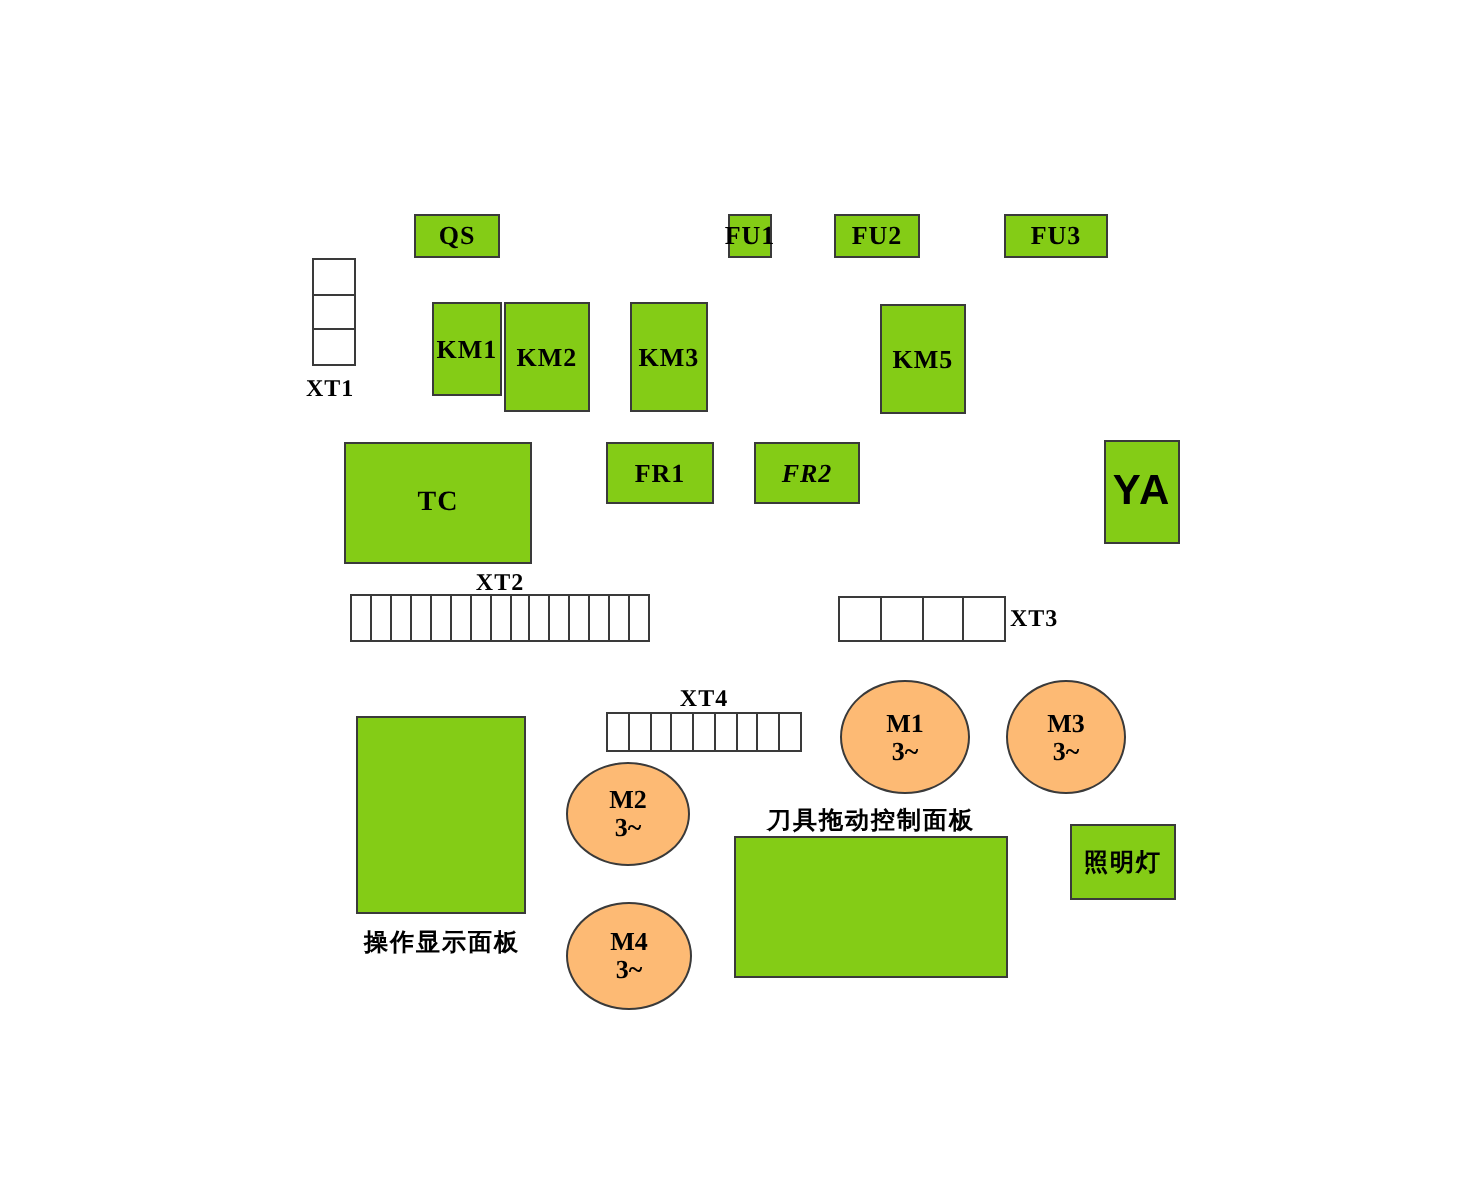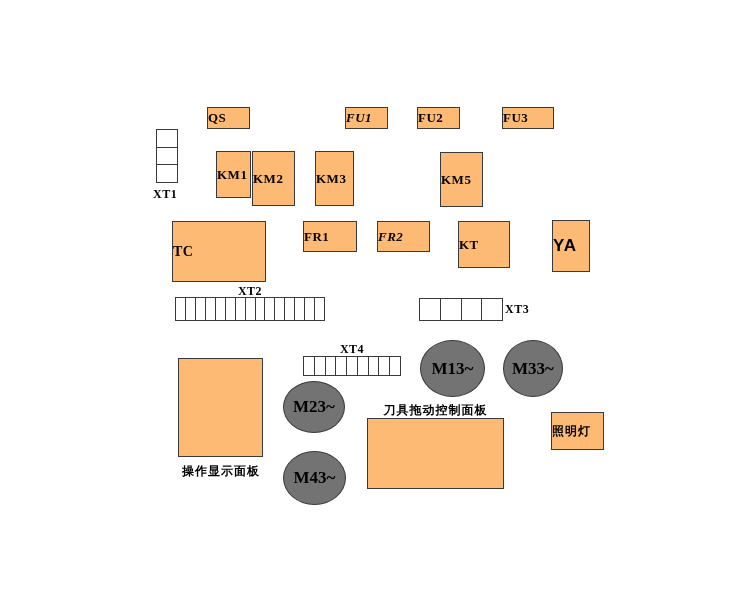--- a/index.html
+++ b/index.html
@@ -7,61 +7,61 @@
     --text:#000000;
     --bg:#ffffff;
   }
   html,body{margin:0;padding:0;background:#fff;}
   #stage{
     position:relative;width:730px;height:600px;background:var(--bg);
     font-family:"Liberation Serif","DejaVu Serif",serif;
     color:var(--text);overflow:hidden;
   }
   .box{
-    position:absolute;border:1px solid var(--line);background:#fdba74;
-    display:flex;align-items:center;
+    position:absolute;border:1px solid var(--line);background:#84cc16;
+    display:flex;align-items:center;justify-content:center;
     font-weight:bold;font-size:13px;letter-spacing:0.5px;box-sizing:border-box;
   }
   .ellipse{
-    position:absolute;border:1px solid var(--line);border-radius:50%;background:#737373;
-    display:flex;flex-direction:row;align-items:center;justify-content:center;
-    font-weight:bold;font-size:17px;line-height:14px;box-sizing:border-box;
+    position:absolute;border:1px solid var(--line);border-radius:50%;background:#fdba74;
+    display:flex;flex-direction:column;align-items:center;justify-content:center;
+    font-weight:bold;font-size:13px;line-height:14px;box-sizing:border-box;
   }
   .strip{
     position:absolute;display:flex;border:1px solid var(--line);background:#fff;box-sizing:border-box;
   }
   .strip i{flex:1 1 0;border-right:1px solid var(--line);}
   .strip i:last-child{border-right:none;}
   .strip.vertical{flex-direction:column;}
   .strip.vertical i{border-right:none;border-bottom:1px solid var(--line);}
   .strip.vertical i:last-child{border-bottom:none;}
   .lbl{
     position:absolute;font-weight:bold;font-size:12px;letter-spacing:0.5px;
     white-space:nowrap;
   }
   .lbl.center{text-align:center;}
   .cjk{
     font-family:"Liberation Sans","DejaVu Sans",sans-serif;
     font-weight:bold;font-size:12px;letter-spacing:1px;
   }
   .ya{
     font-family:"Liberation Sans","DejaVu Sans",sans-serif;
-    font-size:17px;letter-spacing:1px;
+    font-size:21px;letter-spacing:1px;
   }
   .tc-label{font-size:14px;}
 </style>
 </head>
 <body>
 
 <div id="stage">
 
   <div class="box" style="left:207px;top:107px;width:43px;height:22px;">
     <span>QS</span>
   </div>
-  <div class="box" style="left:345px;top:107px;width:43px;height:22px;font-style:italic;">
+  <div class="box" style="left:364px;top:107px;width:22px;height:22px;">
     <span>FU1</span>
   </div>
   <div class="box" style="left:417px;top:107px;width:43px;height:22px;">
     <span>FU2</span>
   </div>
   <div class="box" style="left:502px;top:107px;width:52px;height:22px;">
     <span>FU3</span>
   </div>
 
   <div class="strip vertical" style="left:156px;top:129px;width:22px;height:54px;">
@@ -85,23 +85,20 @@
   </div>
 
   <div class="box" style="left:172px;top:221px;width:94px;height:61px;">
     <span class="tc-label">TC</span>
   </div>
   <div class="box" style="left:303px;top:221px;width:54px;height:31px;">
     <span>FR1</span>
   </div>
   <div class="box" style="left:377px;top:221px;width:53px;height:31px;font-style:italic;">
     <span>FR2</span>
-  </div>
-  <div class="box" style="left:458px;top:221px;width:52px;height:47px;">
-    <span>KT</span>
   </div>
   <div class="box" style="left:552px;top:220px;width:38px;height:52px;">
     <span class="ya">YA</span>
   </div>
 
   <div class="lbl center" style="left:175px;top:284px;width:150px;">XT2</div>
   <div class="strip" style="left:175px;top:297px;width:150px;height:24px;">
       <i></i>
       <i></i>
       <i></i>
@@ -156,17 +153,17 @@
     <span>M4</span>
     <span>3~</span>
   </div>
 
   <div class="box" style="left:178px;top:358px;width:85px;height:99px;"></div>
   <div class="lbl cjk center" style="left:166px;top:463px;width:110px;">操作显示面板</div>
 
   <div class="lbl cjk center" style="left:367px;top:402px;width:137px;">刀具拖动控制面板</div>
   <div class="box" style="left:367px;top:418px;width:137px;height:71px;"></div>
 
-  <div class="box" style="left:535px;top:412px;width:53px;height:38px;margin-left:16px;">
+  <div class="box" style="left:535px;top:412px;width:53px;height:38px;">
     <span class="cjk">照明灯</span>
   </div>
 
 </div>
 
 </body></html>

